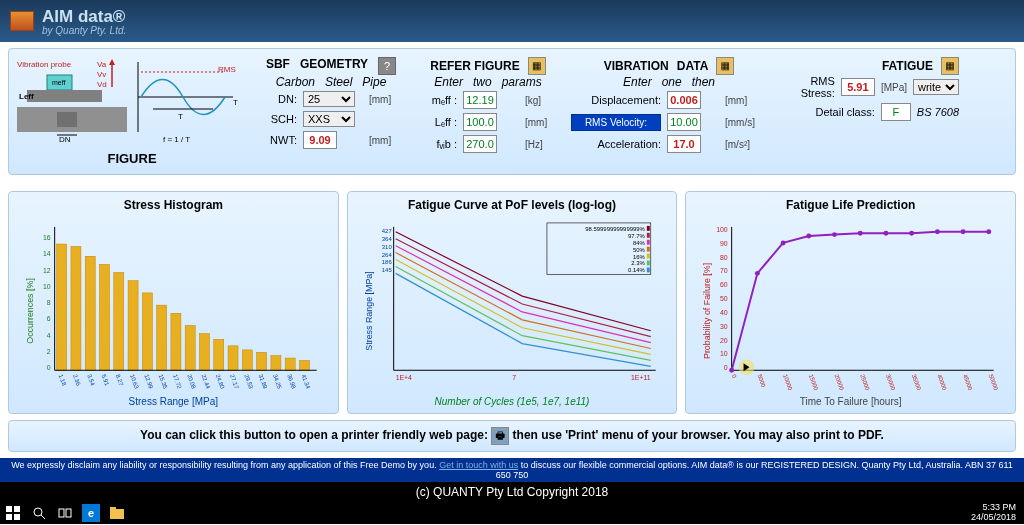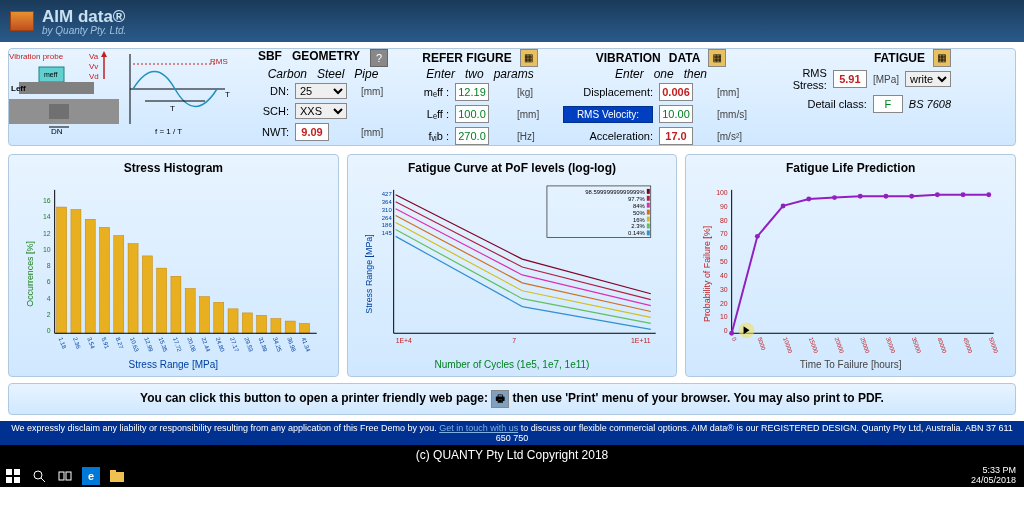--- a/index.html
+++ b/index.html
@@ -6,21 +6,21 @@
 body { font-family: Arial, sans-serif; font-size: 12px; width: 1024px; height: 525px; overflow: hidden; background: #fff; }
 .topbar { background: linear-gradient(#1a3a5a, #2a5a8a); color: #fff; display: flex; align-items: center; padding: 4px 10px; height: 42px; }
 .logo-box { width: 24px; height: 20px; background: linear-gradient(#e89030, #c05020); margin-right: 8px; border: 1px solid #a04010; }
 .brand { font-size: 17px; font-weight: bold; color: #c8e0f0; }
 .byline { font-size: 10px; font-style: italic; color: #a0c0e0; display: block; margin-top: -2px; }
 .nav { margin-left: auto; display: flex; gap: 4px; }
 .nav-btn { background: #3a6a9a; color: #fff; border: 1px solid #5a8aba; padding: 2px 10px; font-size: 11px; cursor: pointer; border-radius: 2px; }
 .nav-btn.active { color: #ffb040; font-weight: bold; }
 
 .content-wrap { padding: 6px 8px; }
-.panel { background: linear-gradient(#e8f4ff, #d0e8ff); border: 1px solid #b0c8e0; border-radius: 4px; margin-bottom: 8px; }
+.panel { background: linear-gradient(#e8f4ff, #d0e8ff); border: 1px solid #b0c8e0; border-radius: 4px; padding: 8px; margin-bottom: 16px; }
 
 .form-row { display: flex; gap: 10px; align-items: flex-start; }
 .figure-col { width: 230px; text-align: center; }
 .figure-diagram { position: relative; height: 90px; display: flex; gap: 6px; }
 .probe-fig { width: 110px; position: relative; }
 .wave-fig { width: 110px; position: relative; }
 .figure-label { font-weight: bold; font-size: 13px; margin-top: 4px; }
 .hdr { font-weight: bold; font-size: 12px; text-align: center; }
 .hdr-italic { font-style: italic; }
 .lbl { text-align: right; font-size: 11px; }
@@ -90,20 +90,21 @@
         <line x1="5" y1="40" x2="100" y2="40" stroke="#000"></line>
         <line x1="5" y1="5" x2="5" y2="75" stroke="#000"></line>
         <text x="100" y="48" font-size="8">T</text>
         <path d="M 8 40 Q 30 5, 50 40 T 92 40" stroke="#2090c0" stroke-width="1.5" fill="none"></path>
         <line x1="8" y1="15" x2="92" y2="15" stroke="#c02020" stroke-dasharray="2,2"></line>
         <line x1="20" y1="52" x2="80" y2="52" stroke="#000"></line>
         <text x="45" y="62" font-size="8">T</text>
         <text x="30" y="85" font-size="8">f = 1 / T</text>
       </svg>
     </div>
+    <div class="figure-label">FIGURE</div>
   </div>
 
   <div style="flex:1">
     <div style="display:flex; gap:12px; align-items:flex-start;">
 
       <div>
         <div style="display:flex; gap:10px; justify-content:center;">
           <span class="hdr">SBF</span>
           <span class="hdr">GEOMETRY</span>
           <span class="btn-q">?</span>
@@ -298,21 +299,21 @@
               <text x="28" y="48" font-size="6" text-anchor="end" fill="#0040a0">186</text>
               <text x="28" y="56" font-size="6" text-anchor="end" fill="#0040a0">145</text>
             </g>
         <line x1="30" y1="155" x2="295" y2="155" stroke="#000"></line>
         <line x1="30" y1="10" x2="30" y2="155" stroke="#000"></line>
         <text x="32" y="165" font-size="7" fill="#c02020">1E+4</text>
         <text x="150" y="165" font-size="7" fill="#c02020">7</text>
         <text x="270" y="165" font-size="7" fill="#c02020">1E+11</text>
       </svg>
     </div>
-    <div class="axis-label" style="color:#008020;">Number of Cycles (1e5, 1e7, 1e11)</div>
+    <div class="axis-label" style="color:#008020;font-style:italic;">Number of Cycles (1e5, 1e7, 1e11)</div>
   </div>
 
   <div class="chart">
     <div class="chart-title">Fatigue Life Prediction</div>
     <div class="chart-body">
       <svg viewBox="0 0 300 180" width="100%" height="100%">
         <text x="8" y="95" font-size="9" fill="#c02020" transform="rotate(-90 8,95)" text-anchor="middle">Probability of Failure [%]</text>
         <line x1="30" y1="155" x2="295" y2="155" stroke="#000"></line>
         <line x1="30" y1="10" x2="30" y2="155" stroke="#000"></line>
         <g id="life-yticks">

